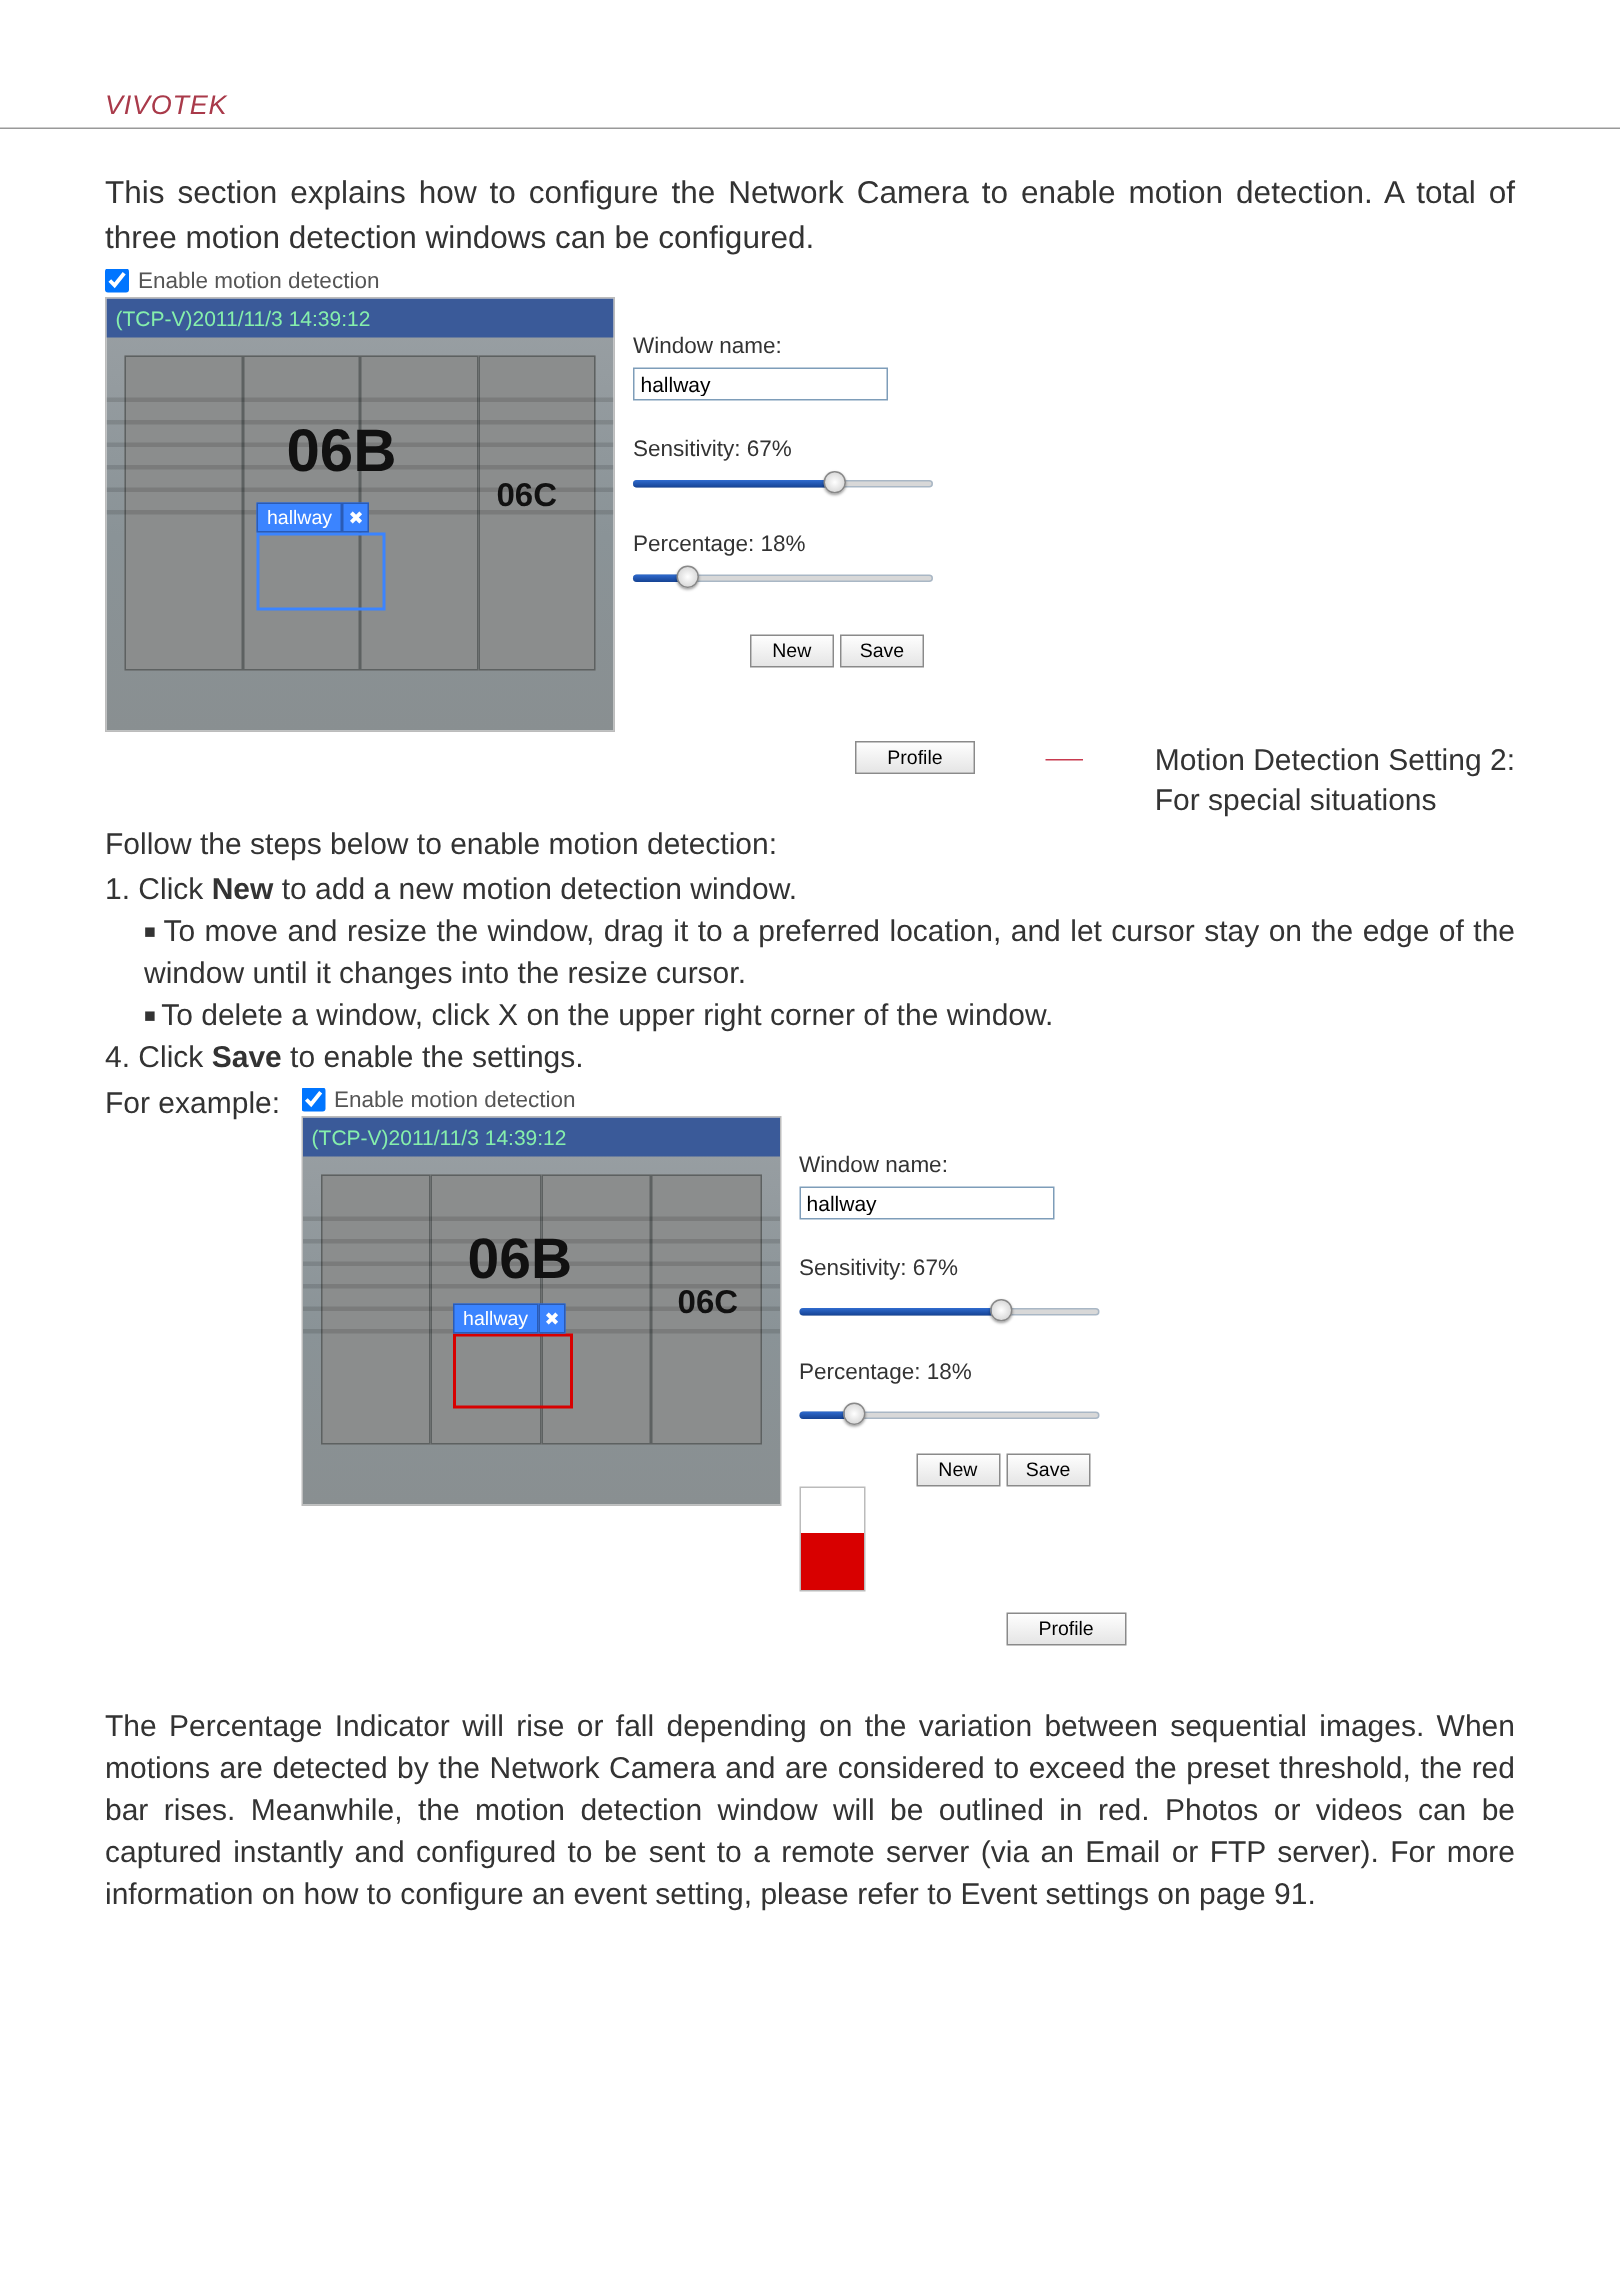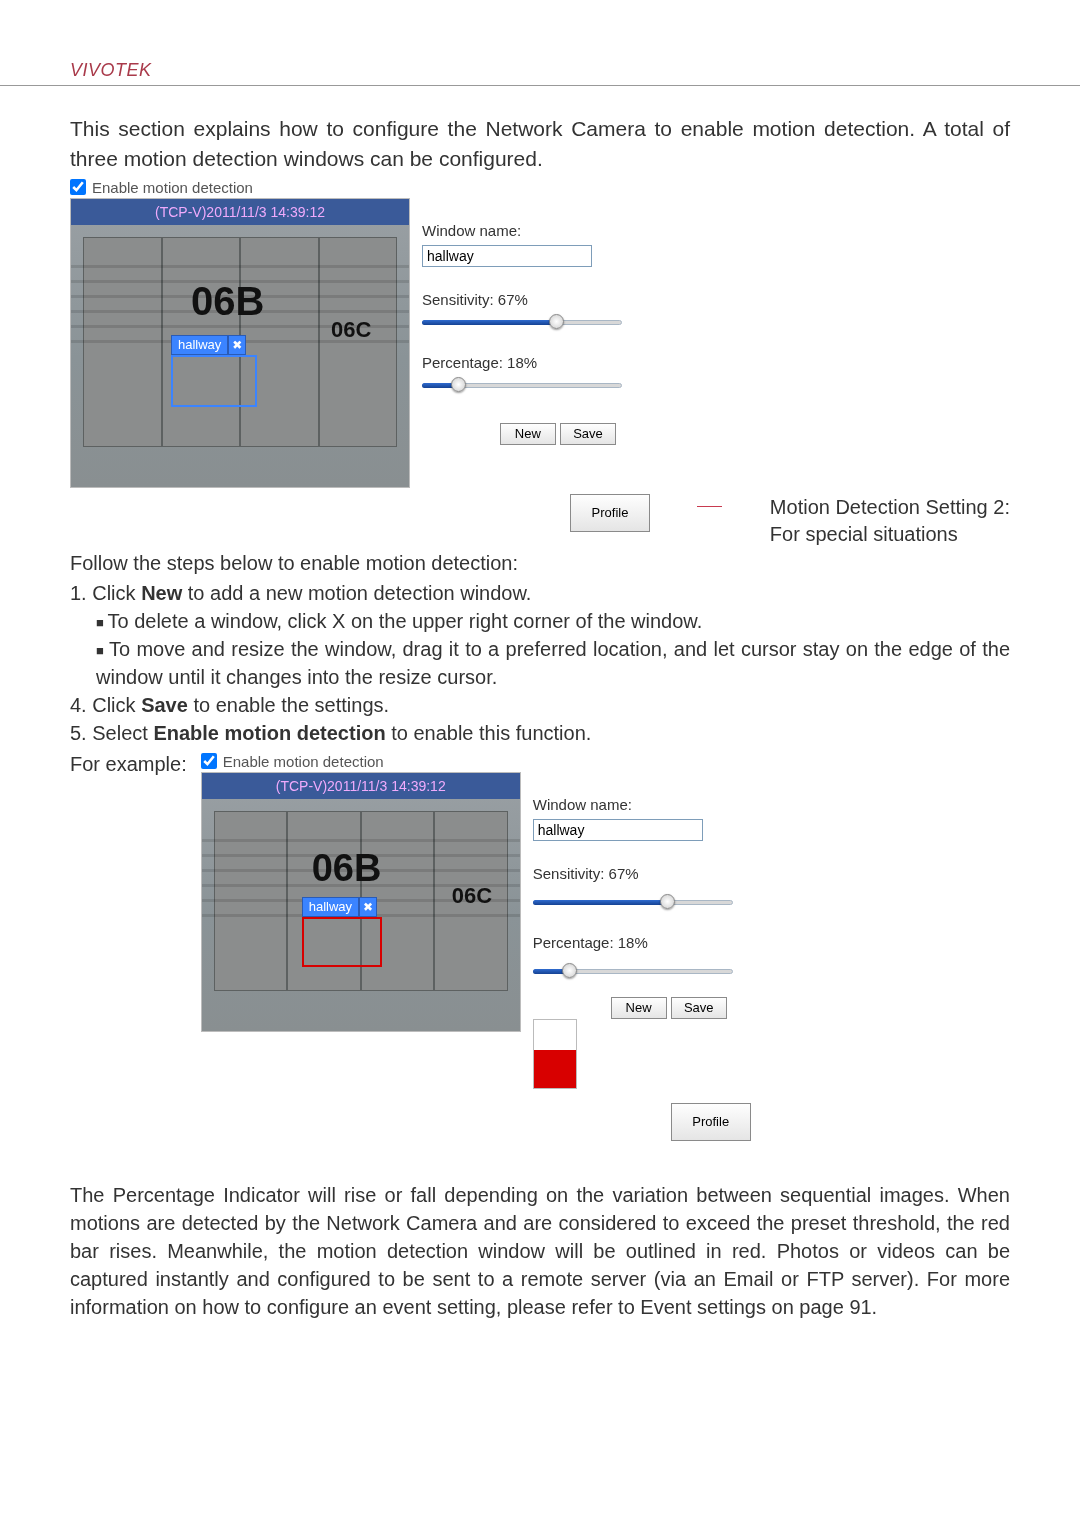--- a/index.html
+++ b/index.html
@@ -14,21 +14,21 @@
   .panel-col { flex: 0 0 auto; }
   .note-col { padding-top: 72px; font-size: 20px; line-height: 1.35; }
 
   .enable-row { display: flex; align-items: center; gap: 6px; font-size: 15px; color: #555; }
   .enable-row input { width: 16px; height: 16px; }
 
   .config-panel { background: #fff; border: none; width: 580px; }
   .config-body { display: flex; gap: 12px; margin-top: 2px; }
 
   .cam-view { position: relative; width: 340px; height: 290px; background: linear-gradient(#9aa0a4,#8a9397 55%,#898f91); border: 1px solid #bcbcbc; overflow: hidden; }
-  .cam-titlebar { position: absolute; top: 0; left: 0; right: 0; height: 26px; background: #3a5a99; color: #f0abfc; display: flex; justify-content: center; align-items: center; padding: 0 6px; font-size: 14px; }
+  .cam-titlebar { position: absolute; top: 0; left: 0; right: 0; height: 26px; background: #3a5a99; color: #86efac; display: flex; justify-content: flex-start; align-items: center; padding: 0 6px; font-size: 14px; }
   .cam-img { position: absolute; top: 26px; left: 0; right: 0; bottom: 0; }
   .building { position: absolute; left: 12px; top: 12px; right: 12px; bottom: 40px; }
   .shutter { position: absolute; top: 0; bottom: 0; background: #8b8d8d; border: 1px solid #5d6161; }
   .shutter:nth-child(1){ left:0; width:25%; }
   .shutter:nth-child(2){ left:25%; width:25%; }
   .shutter:nth-child(3){ left:50%; width:25%; }
   .shutter:nth-child(4){ left:75%; width:25%; }
   .stripe { position:absolute; left:0; right:0; height:3px; background:rgba(0,0,0,.12); }
   .num { position:absolute; font-family: Impact, "Arial Black", sans-serif; font-weight: bold; color:#111; }
   .num.big { font-size: 40px; left: 120px; top: 54px; }
@@ -46,21 +46,21 @@
   .slider-track { position:absolute; left:0; right:0; top:6px; height:5px; background:#d8d8d8; border:1px solid #a9b7c5; border-radius:3px; }
   .slider-fill { position:absolute; left:0; top:6px; height:5px; background:linear-gradient(#2f6bcf,#154293); border-radius:3px 0 0 3px; }
   .slider-thumb { position:absolute; top:0; width:15px; height:15px; background:radial-gradient(#fff,#ccc); border:1px solid #888; border-radius:50%; box-shadow:0 1px 2px rgba(0,0,0,.4); }
   .btn-row { margin-top: 30px; text-align: right; padding-right: 18px; }
   .btn { display: inline-block; width: 56px; height: 22px; font-size: 13px; background: linear-gradient(#fefefe,#e5e5e5); border: 1px solid #8a8a8a; cursor: pointer; text-align:center; line-height:18px; }
 
   .indicator { width: 44px; height: 70px; border: 1px solid #bbb; background: #fff; margin-top: auto; margin-bottom: 4px; display:flex; flex-direction:column; justify-content:flex-end; }
   .indicator .bar { background: #d80000; height: 55%; }
 
   .profile-row { margin-top: 10px; text-align: right; }
-  .profile-btn { display: inline-block; width: 80px; height: 38px; font-size: 13px; background: linear-gradient(#fefefe,#e5e5e5); border: 1px solid #8a8a8a; text-align:center; line-height:18px; cursor:pointer; }
+  .profile-btn { display: inline-block; width: 80px; height: 22px; font-size: 13px; background: linear-gradient(#fefefe,#e5e5e5); border: 1px solid #8a8a8a; text-align:center; line-height:18px; cursor:pointer; }
   .profile-flex { display:flex; align-items:flex-start; gap:30px; justify-content:space-between; margin-top:6px; }
   .profile-flex .right { padding-top:0; }
   .connector { height:1px; background:#c83a4f; width:25px; margin-top:12px; }
 
   .body-text { font-size: 20px; margin-top: 4px; }
   .steps { font-size: 20px; margin-top: 4px; line-height: 1.4; }
   .steps .jrow { text-align: justify; }
   .sub { padding-left: 26px; }
   .sq { font-size: 13px; vertical-align: middle; }
 
@@ -147,24 +147,23 @@
     <div class="connector"></div>
     <div class="right" style="font-size:20px; line-height:1.35;">
       <div>Motion Detection Setting 2:</div>
       <div>For special situations</div>
     </div>
   </div>
 
   <p class="body-text">Follow the steps below to enable motion detection:</p>
   <div class="steps">
     <div><span>1. Click </span><b>New</b><span> to add a new motion detection window.</span></div>
+    <div class="sub jrow"><span class="sq">■ </span><span>To move and resize the window, drag it to a preferred location, and let cursor stay on the edge of the window until it changes into the resize cursor.</span></div>
     <div class="sub"><span class="sq">■ </span><span>To delete a window, click X on the upper right corner of the window.</span></div>
-    <div class="sub jrow"><span class="sq">■ </span><span>To move and resize the window, drag it to a preferred location, and let cursor stay on the edge of the window until it changes into the resize cursor.</span></div>
     <div><span>4. Click </span><b>Save</b><span> to enable the settings.</span></div>
-    <div><span>5. Select </span><b>Enable motion detection</b><span> to enable this function.</span></div>
   </div>
 
   <div class="example-row">
     <div class="example-label">For example:</div>
     <div>
       <div class="enable-row">
         <input type="checkbox" checked="" style="">
         <span>Enable motion detection</span>
       </div>
       <div class="config-panel" style="width:550px;">

